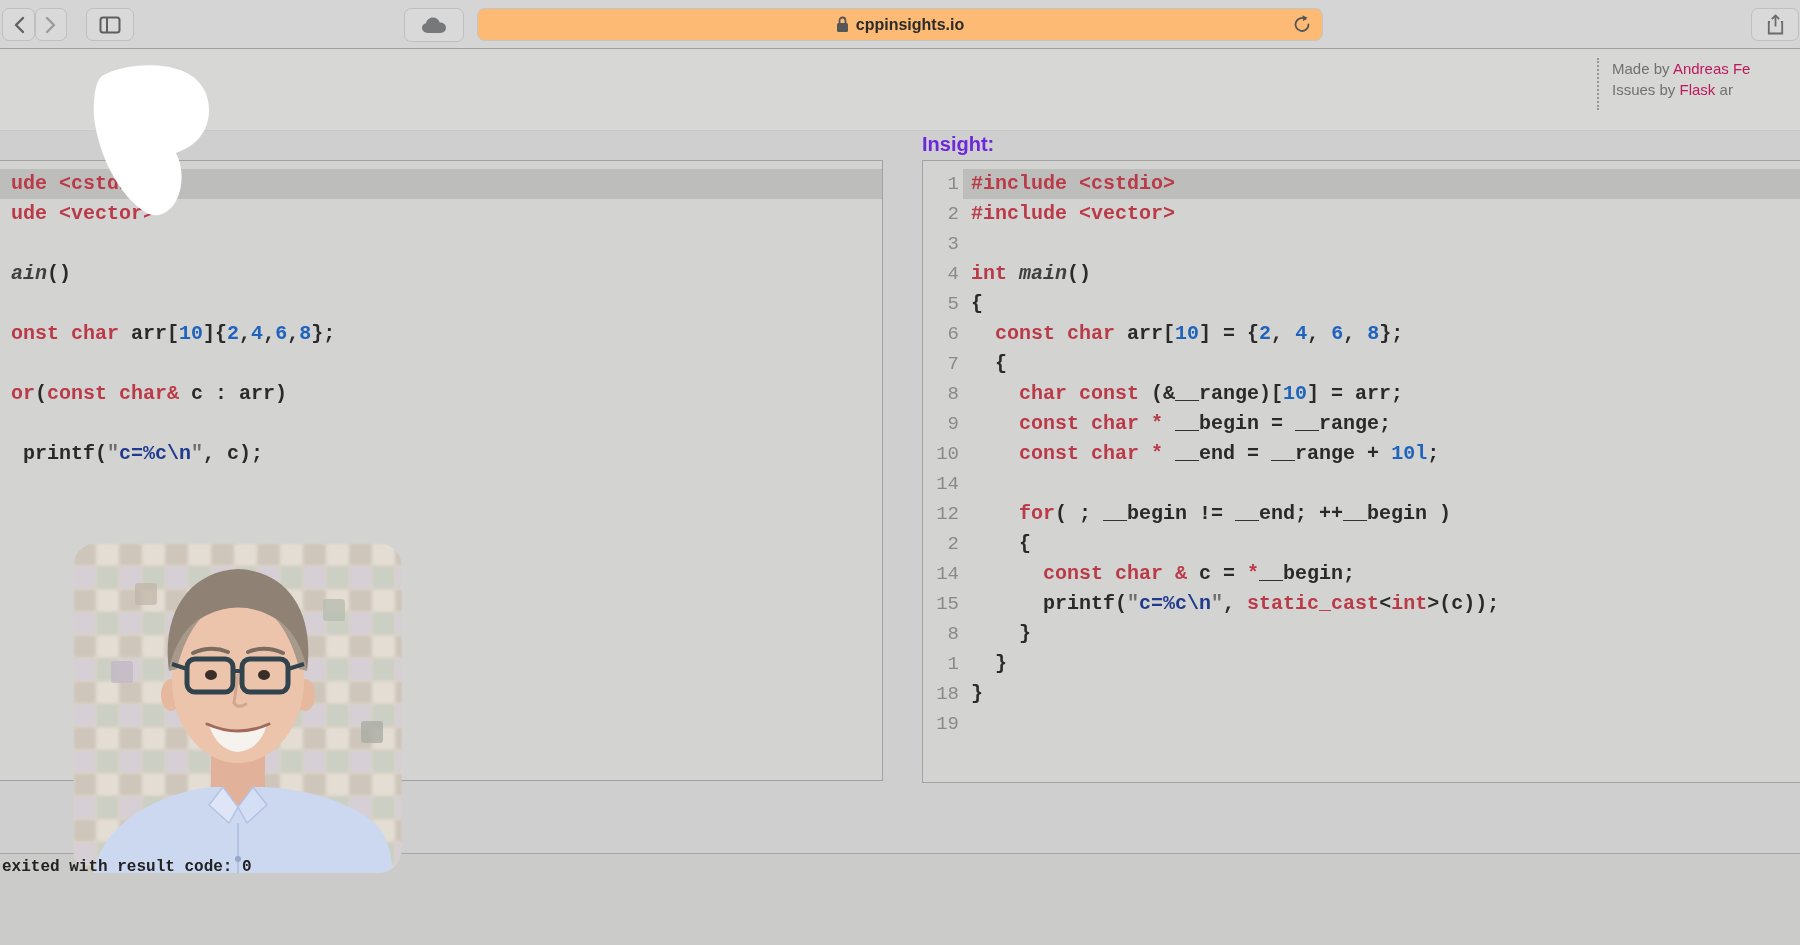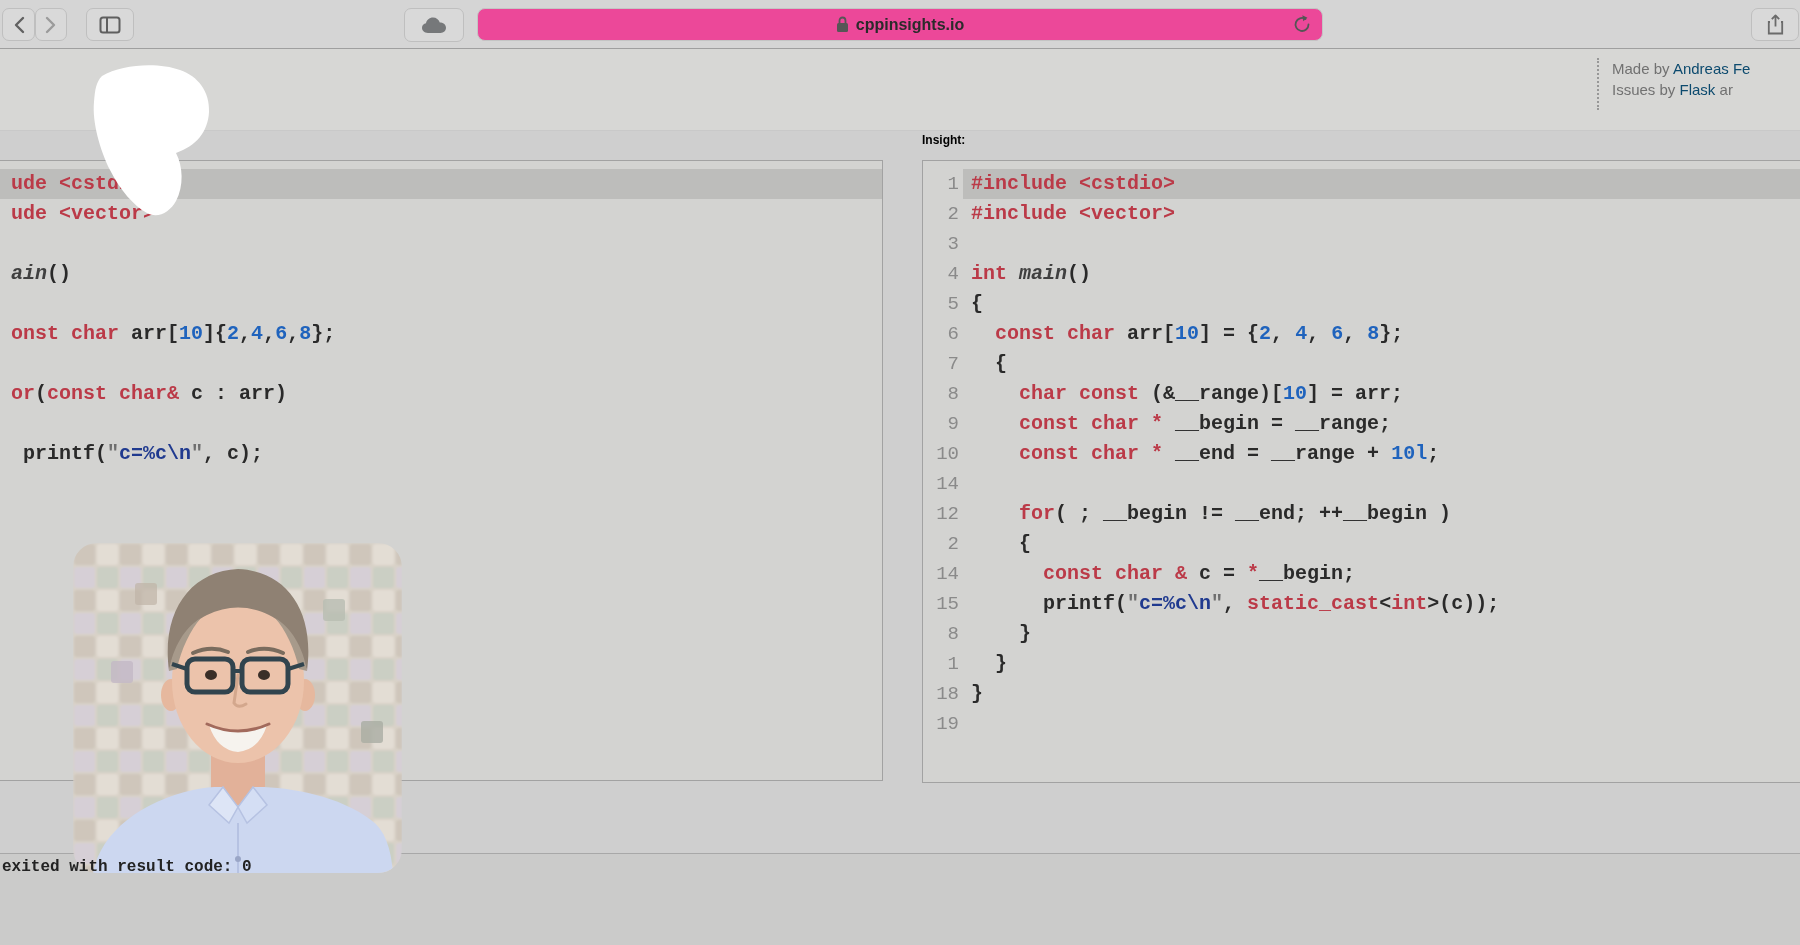--- a/index.html
+++ b/index.html
@@ -7,36 +7,36 @@
     width:1800px;height:945px;position:relative;overflow:hidden;
     background:#cfcfcf;font-family:"Liberation Sans",sans-serif;
     -webkit-font-smoothing:antialiased;
   }
   
   .chrome{position:absolute;left:0;top:0;width:1800px;height:48px;
     background:#d5d5d5;border-bottom:1px solid #9f9f9f;z-index:10;}
   .chrome-btn{position:absolute;top:8px;height:31px;border:1px solid #bfbfbf;
     border-radius:7px;background:#d9d9d9;display:flex;align-items:center;justify-content:center;}
   .urlbar{position:absolute;left:477px;top:8px;width:844px;height:31px;border:1px solid #c4c4c4;
-    border-radius:8px;background:#ec4899;display:flex;align-items:center;justify-content:center;}
+    border-radius:8px;background:#fdba74;display:flex;align-items:center;justify-content:center;}
   .urlbar .host{font-size:16px;font-weight:600;color:#2b2b2b;margin-left:7px;}
   .reload{position:absolute;right:10px;top:5px;}
   
   .appbar{position:absolute;left:0;top:49px;width:1800px;height:81px;
     background:#d7d7d5;border-bottom:1px solid #c9c9c9;z-index:5;}
   .tbtn{position:absolute;top:70px;height:56px;border:1px solid #b3b3b3;border-radius:6px;
     background:#d9d9d7;display:flex;align-items:center;justify-content:center;box-sizing:border-box;}
   .tbtn .txt{font-size:20px;color:#3779c9;}
   .glyph-star{font-size:27px;color:#141414;line-height:1;}
   .glyph-play{width:0;height:0;border-left:22px solid #101010;border-top:13px solid transparent;border-bottom:13px solid transparent;margin-left:6px;}
   .credits{position:absolute;left:1597px;top:58px;height:52px;border-left:2px dotted #979797;
     padding-left:13px;font-size:15px;line-height:21px;color:#717171;white-space:nowrap;z-index:6;}
-  .credits a{color:#0c4a6e;text-decoration:none;}
-  
-  .insight-label{position:absolute;left:922px;top:133px;font-size:12px;font-weight:bold;color:#000000;z-index:4;}
+  .credits a{color:#be185d;text-decoration:none;}
+  
+  .insight-label{position:absolute;left:922px;top:133px;font-size:20px;font-weight:bold;color:#6d28d9;z-index:4;}
   .pane{position:absolute;top:160px;background:#d3d3d1;border:1px solid #a2a2a2;box-sizing:border-box;z-index:1;}
   .pane-left{left:-30px;width:913px;height:621px;}
   .pane-right{left:922px;width:895px;height:623px;}
   .code{padding-top:8px;font-family:"Liberation Mono",monospace;font-size:20px;font-weight:bold;color:#2a2a2a;}
   .cl{height:30px;line-height:30px;white-space:pre;}
   .pane-left .cl{padding-left:32px;}
   .pane-left .cl.hl{background:#bdbdbb;}
   .pane-right .cl{display:flex;padding-left:8px;}
   .pane-right .cl.hl .ct{background:#bdbdbb;}
   .ln{flex:none;width:28px;text-align:right;margin-right:4px;font-weight:normal;font-size:19px;color:#8a8a8a;}

